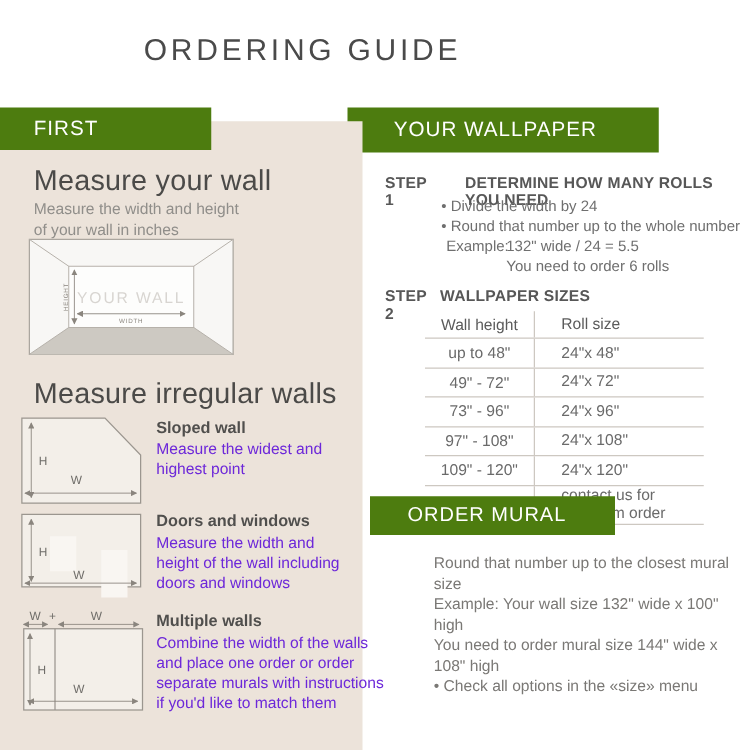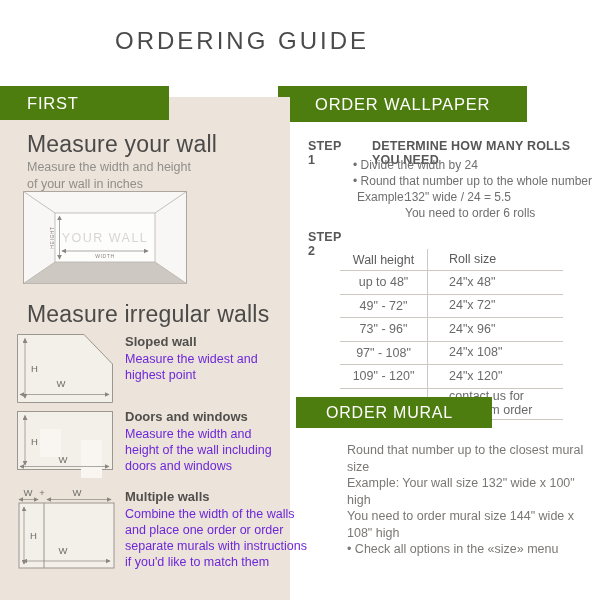--- a/index.html
+++ b/index.html
@@ -71,21 +71,21 @@
   </svg>
 
   <div class="abs page-title">ORDERING GUIDE</div>
 
   <div class="abs panel"></div>
 
   <div class="abs hdrbox first-box">
     <span>FIRST</span>
   </div>
   <div class="abs hdrbox ow-box">
-    <span>ORDER WALLPAPER</span>
+    <span>YOUR WALLPAPER</span>
   </div>
 
   <div class="abs h-big m-title">Measure your wall</div>
   <div class="abs m-sub">Measure the width and height
 of your wall in inches</div>
 
   <svg class="abs diagram" style="left:23px;top:191px" width="164" height="93" viewBox="0 0 164 93">
     <rect x="0.5" y="0.5" width="163" height="92" fill="#f8f7f5" stroke="#aba69f" stroke-width="1"></rect>
     <polygon points="0.5,92.5 32,71 132,71 163.5,92.5" fill="#cdc9c2"></polygon>
     <line x1="0.5" y1="0.5" x2="32" y2="22" stroke="#b6b1aa" stroke-width="0.8"></line>
@@ -155,20 +155,21 @@
     <div>• Round that number up to the whole number</div>
   </div>
   <div class="abs example">
     <span class="exlabel">Example:</span>
     <span>132" wide / 24 = 5.5</span>
   </div>
   <div class="abs exresult">You need to order 6 rolls</div>
 
   <div class="abs steprow step2">
     <span class="steplabel">STEP 2</span>
+    <span>WALLPAPER SIZES</span>
   </div>
 
   <div class="abs table">
     <div class="trow thead">
       <div class="c1">Wall height</div>
       <div class="c2">Roll size</div>
     </div>
     <div class="trow">
       <div class="c1">up to 48"</div>
       <div class="c2">24"x 48"</div>

